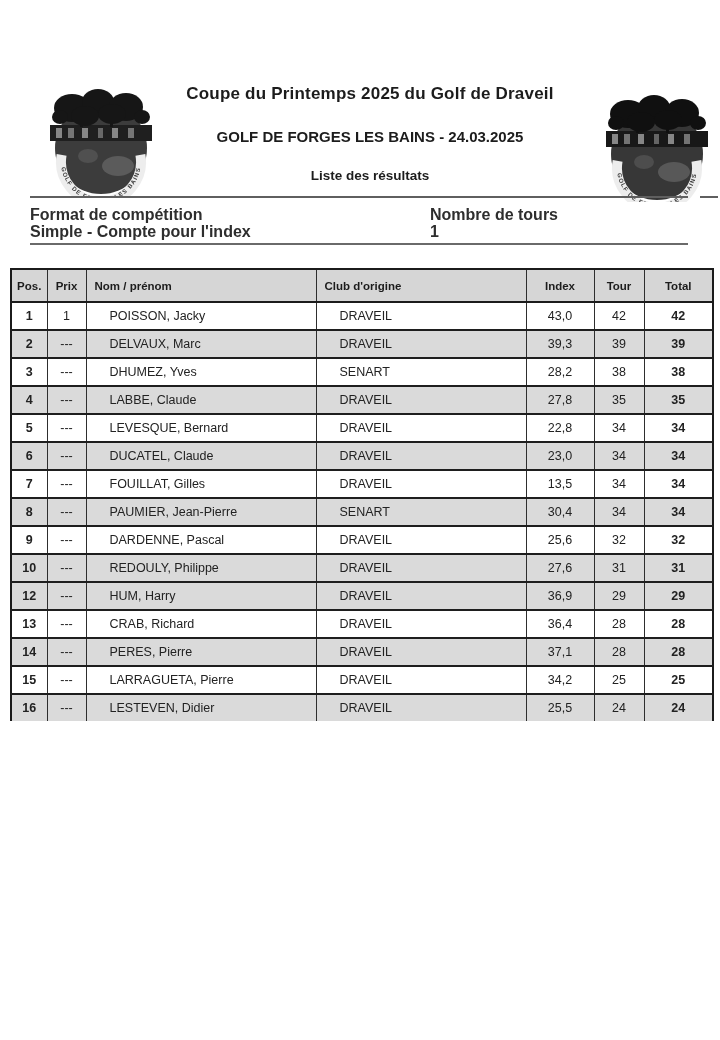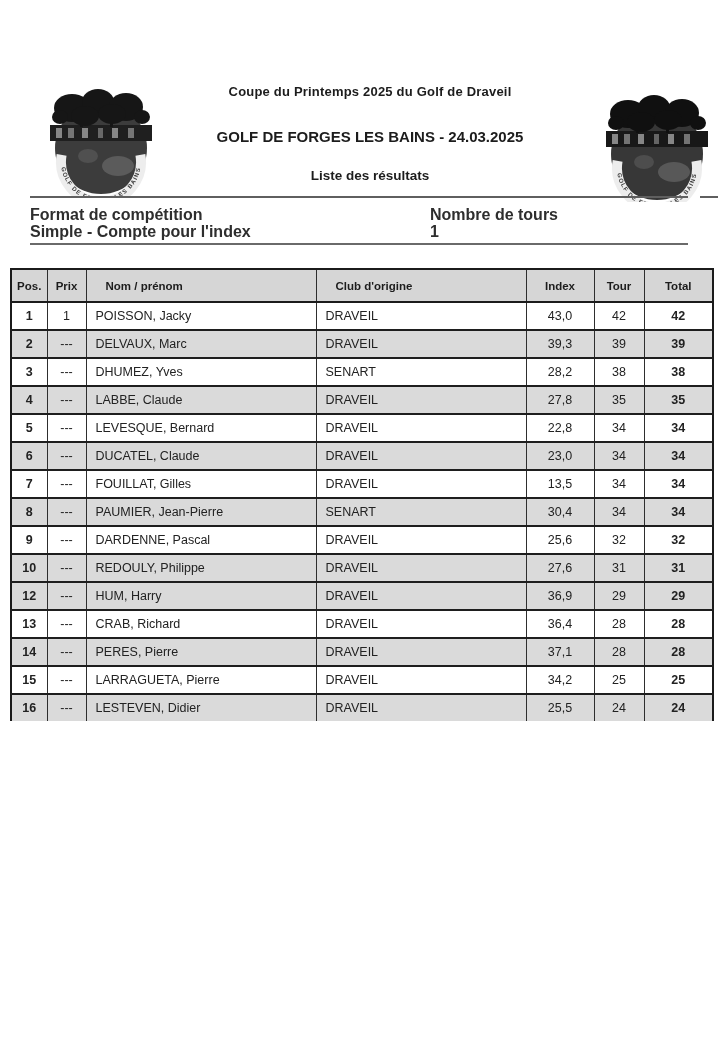--- a/index.html
+++ b/index.html
@@ -8,21 +8,21 @@
     font-family:"Liberation Sans","DejaVu Sans",sans-serif;
     color:#1f1f1f;position:relative;overflow:hidden;
   }
   .page{position:absolute;inset:0;}
 
   
   .logo{position:absolute;}
   .logo.left{left:40px;top:78px;width:122px;height:118px;}
   .logo.right{left:596px;top:84px;width:122px;height:118px;}
   .head-block{position:absolute;left:140px;top:0;width:460px;text-align:center;}
-  .head-title{position:absolute;left:0;top:84px;width:100%;font-size:13px;font-weight:bold;letter-spacing:.2px;color:#1c1c1c;}
+  .head-title{position:absolute;left:0;top:84px;width:100%;font-size:17px;font-weight:bold;letter-spacing:.2px;color:#1c1c1c;}
   .head-subtitle{position:absolute;left:0;top:128px;width:100%;font-size:15px;font-weight:bold;color:#1c1c1c;}
   .head-doctitle{position:absolute;left:0;top:168px;width:100%;font-size:13.5px;font-weight:bold;color:#1c1c1c;}
 
   
   .rule{position:absolute;height:2px;background:#5f5f5f;}
   .rule-1{left:30px;top:196px;width:658px;}
   .rule-1b{left:700px;top:196px;width:18px;}
   .rule-2{left:30px;top:243px;width:658px;background:#6a6a6a;height:1.5px;}
   .info-label{position:absolute;font-size:16px;font-weight:bold;color:#2e2e2e;}
 
@@ -33,27 +33,27 @@
   th,td{overflow:hidden;white-space:nowrap;vertical-align:middle;}
   .section-title-cell{
     height:36px;text-align:center;font-size:16px;font-weight:bold;color:#181818;
     background:#ffffff;border-bottom:1.5px solid #2a2a2a;letter-spacing:.2px;
   }
   thead tr.cols th{
     height:29px;background:#d6d6d6;font-size:11.5px;font-weight:bold;color:#1d1d1d;
     border-bottom:2px solid #1b1b1b;border-right:1px solid #2e2e2e;text-align:center;margin-left:16px;
   }
   thead tr.cols th:last-child{border-right:none;}
-  thead tr.cols th.al{text-align:left;padding-left:19px;}
+  thead tr.cols th.al{text-align:left;padding-left:8px;}
   tbody td{
     height:24px;font-size:12.5px;color:#222;text-align:center;
     border-bottom:2px solid #1e1e1e;border-right:1px solid #2e2e2e;
   }
   tbody td:last-child{border-right:none;}
-  tbody td.al{text-align:left;padding-left:9px;}
+  tbody td.al{text-align:left;padding-left:23px;}
   tbody td.b{font-weight:bold;}
   tbody tr.striped td{background:#dadada;}
   tbody tr.page-break td{border-top:2px solid #111;}
   tbody tr:last-child td{border-bottom:none;}
 </style>
 </head>
 <body>
 
 <div class="page">
 

